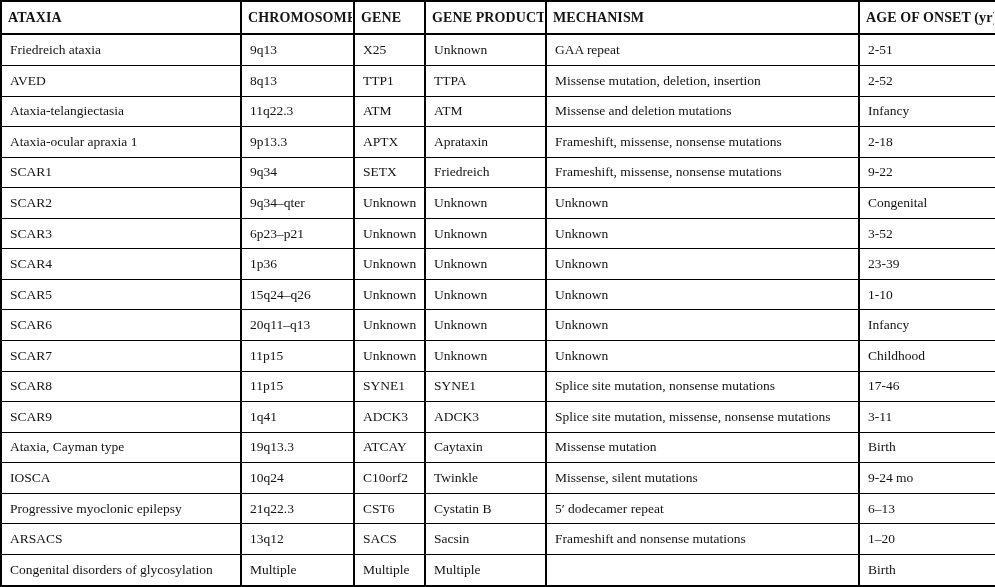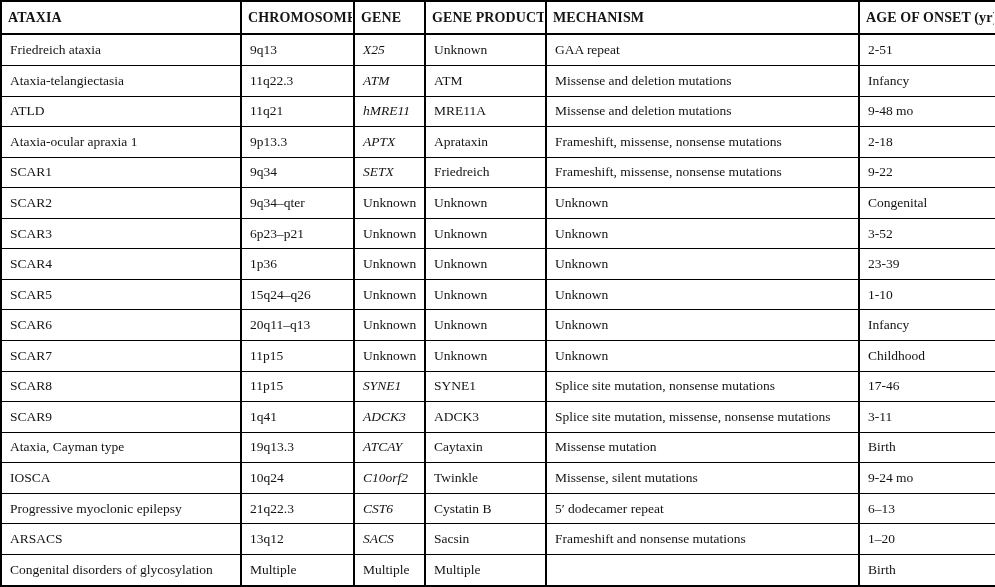--- a/index.html
+++ b/index.html
@@ -42,21 +42,20 @@
   table.ataxia-table thead th {
     font-size: 14px;
     font-weight: bold;
     border-bottom: 2px solid #000;
     height: 33px;
     padding-left: 6px;
     letter-spacing: 0.1px;
     border-radius: 12px;
   }
   td.italic {
-    font-style: italic;
   }
 </style>
 </head>
 <body>
 
 <div class="table-wrap">
   <table class="ataxia-table">
     <colgroup id="colgroup">
         <col style="width: 240px;">
         <col style="width: 113px;">
@@ -78,36 +77,36 @@
     <tbody id="table-body">
         <tr>
           <td>Friedreich ataxia</td>
           <td>9q13</td>
           <td class="italic">X25</td>
           <td>Unknown</td>
           <td>GAA repeat</td>
           <td>2-51</td>
         </tr>
         <tr>
+          <td>AVED</td>
+          <td>8q13</td>
+          <td class="italic">TTP1</td>
+          <td>TTPA</td>
+          <td>Missense mutation, deletion, insertion</td>
+          <td>2-52</td>
+        </tr>
+        <tr>
           <td>Ataxia-telangiectasia</td>
           <td>11q22.3</td>
           <td class="italic">ATM</td>
           <td>ATM</td>
           <td>Missense and deletion mutations</td>
           <td>Infancy</td>
         </tr>
         <tr>
-          <td>ATLD</td>
-          <td>11q21</td>
-          <td class="italic">hMRE11</td>
-          <td>MRE11A</td>
-          <td>Missense and deletion mutations</td>
-          <td>9-48 mo</td>
-        </tr>
-        <tr>
           <td>Ataxia-ocular apraxia 1</td>
           <td>9p13.3</td>
           <td class="italic">APTX</td>
           <td>Aprataxin</td>
           <td>Frameshift, missense, nonsense mutations</td>
           <td>2-18</td>
         </tr>
         <tr>
           <td>SCAR1</td>
           <td>9q34</td>

